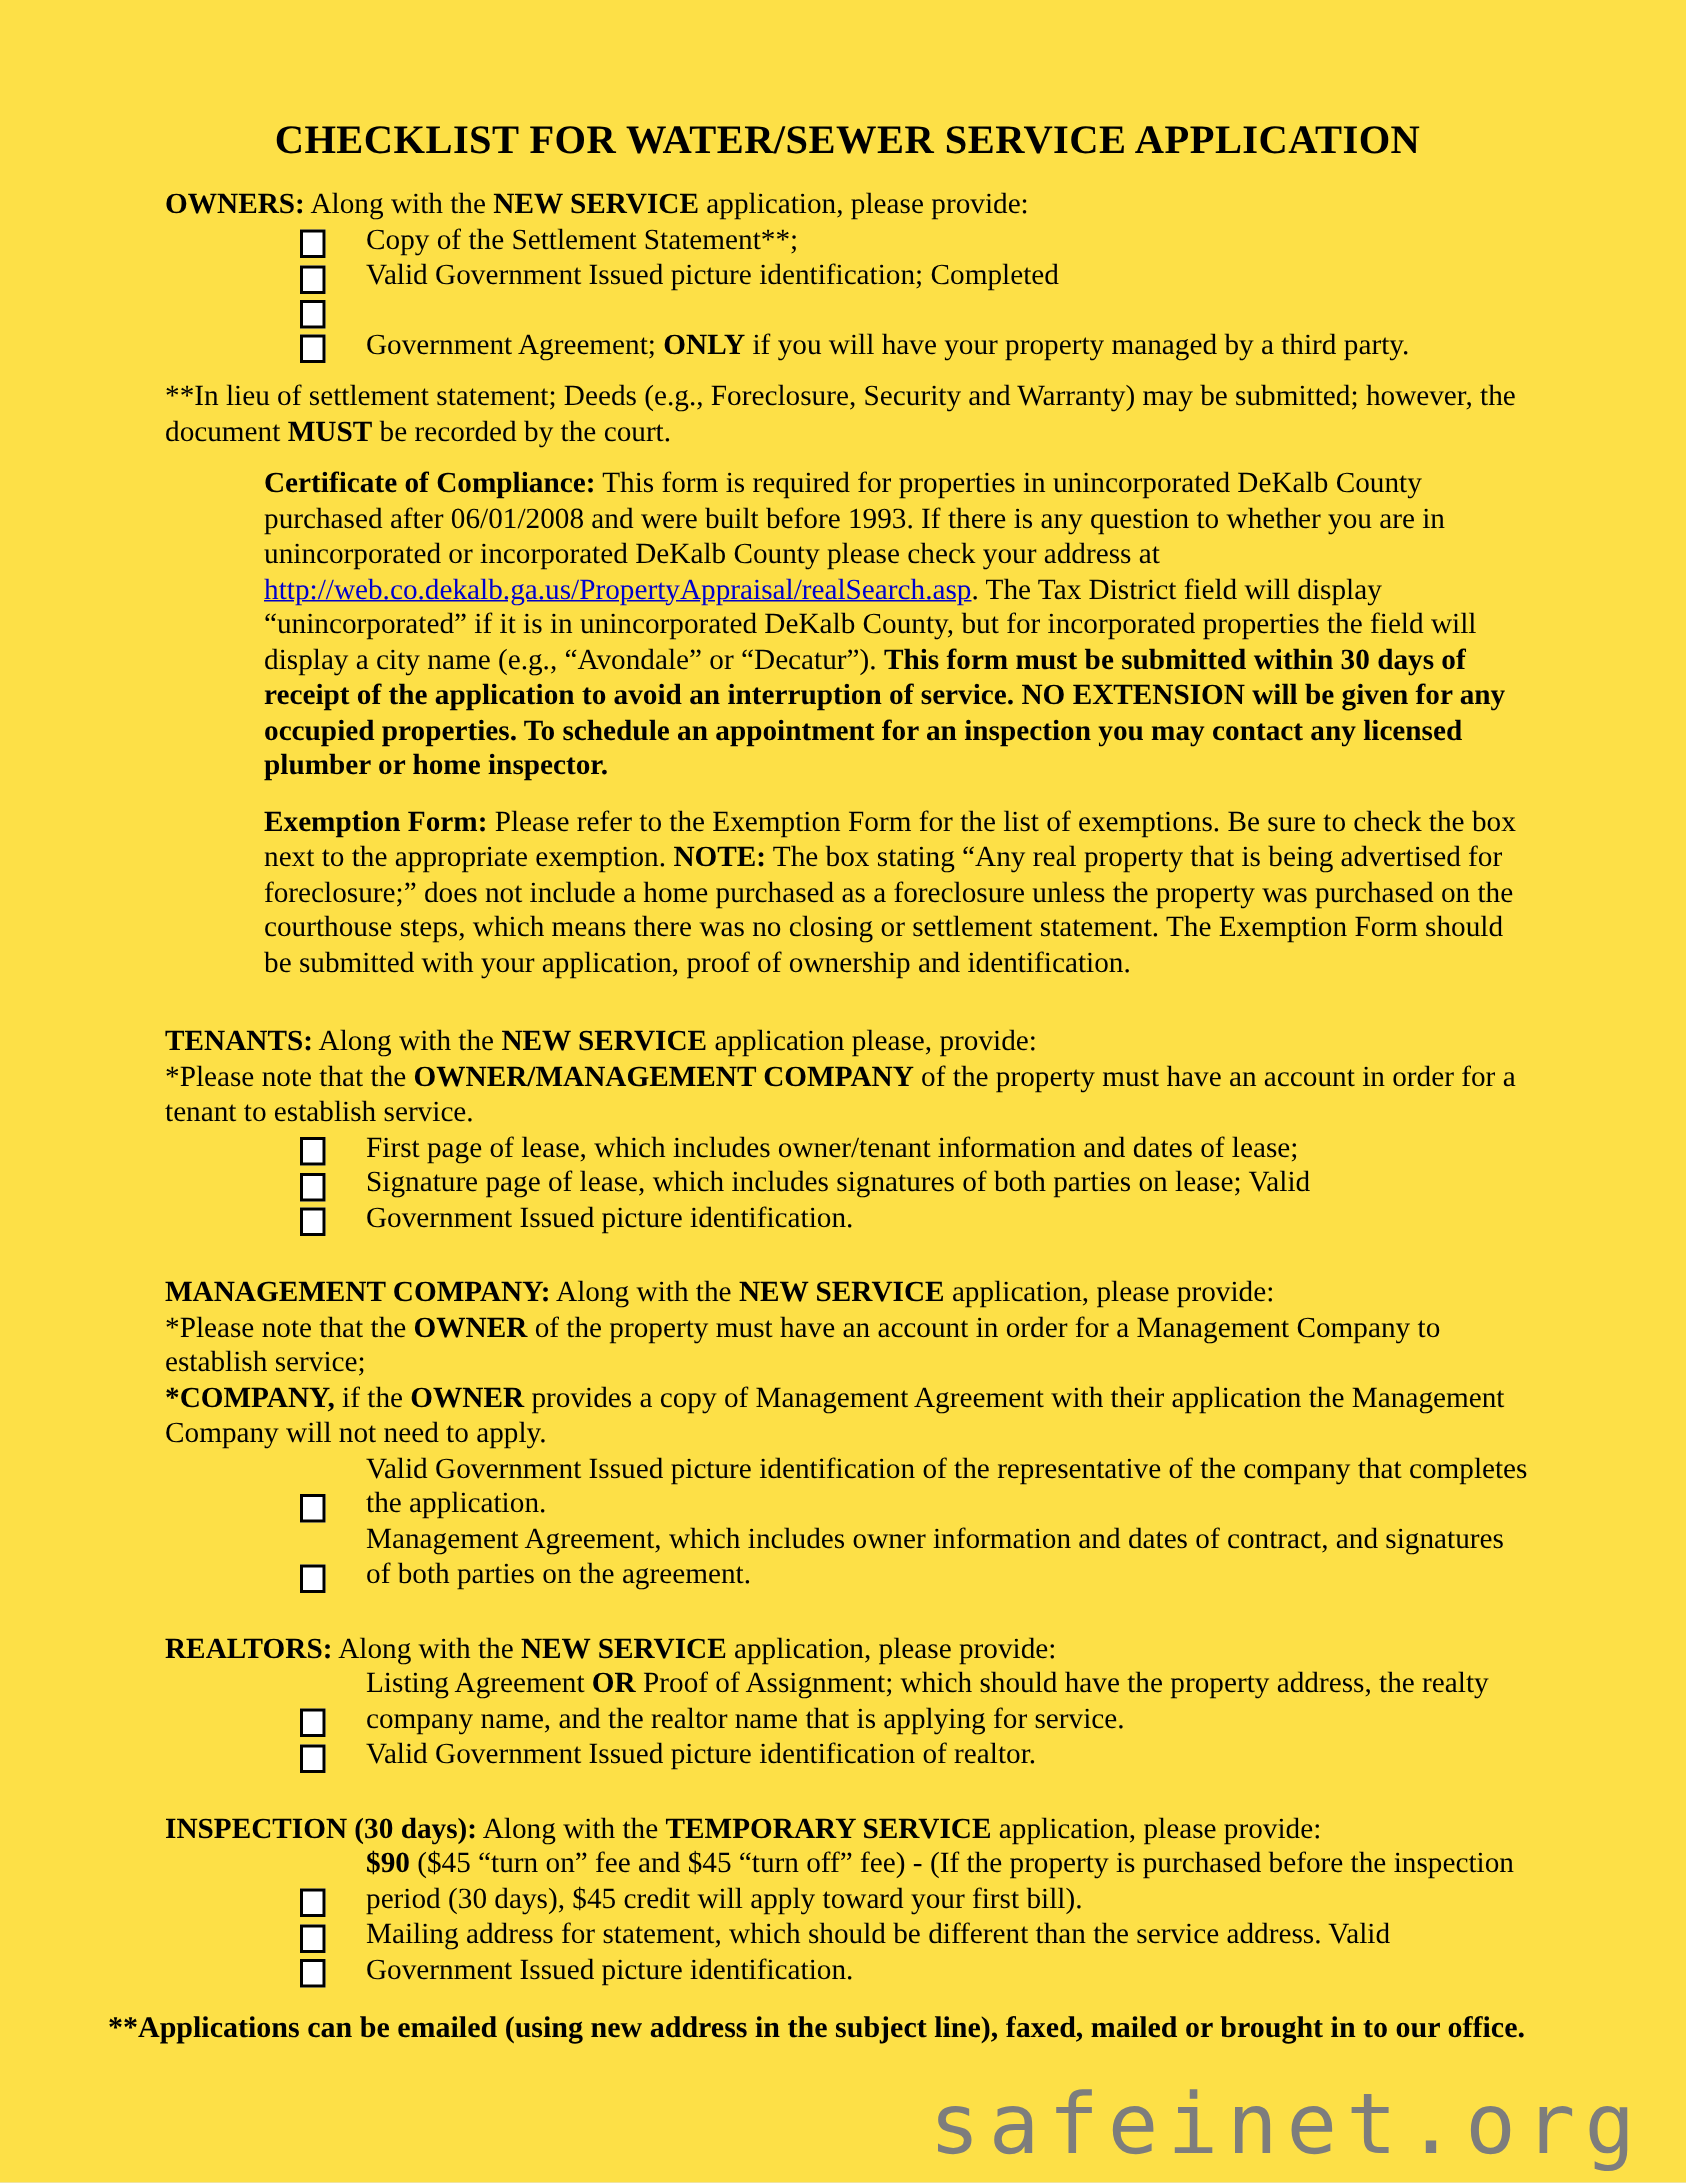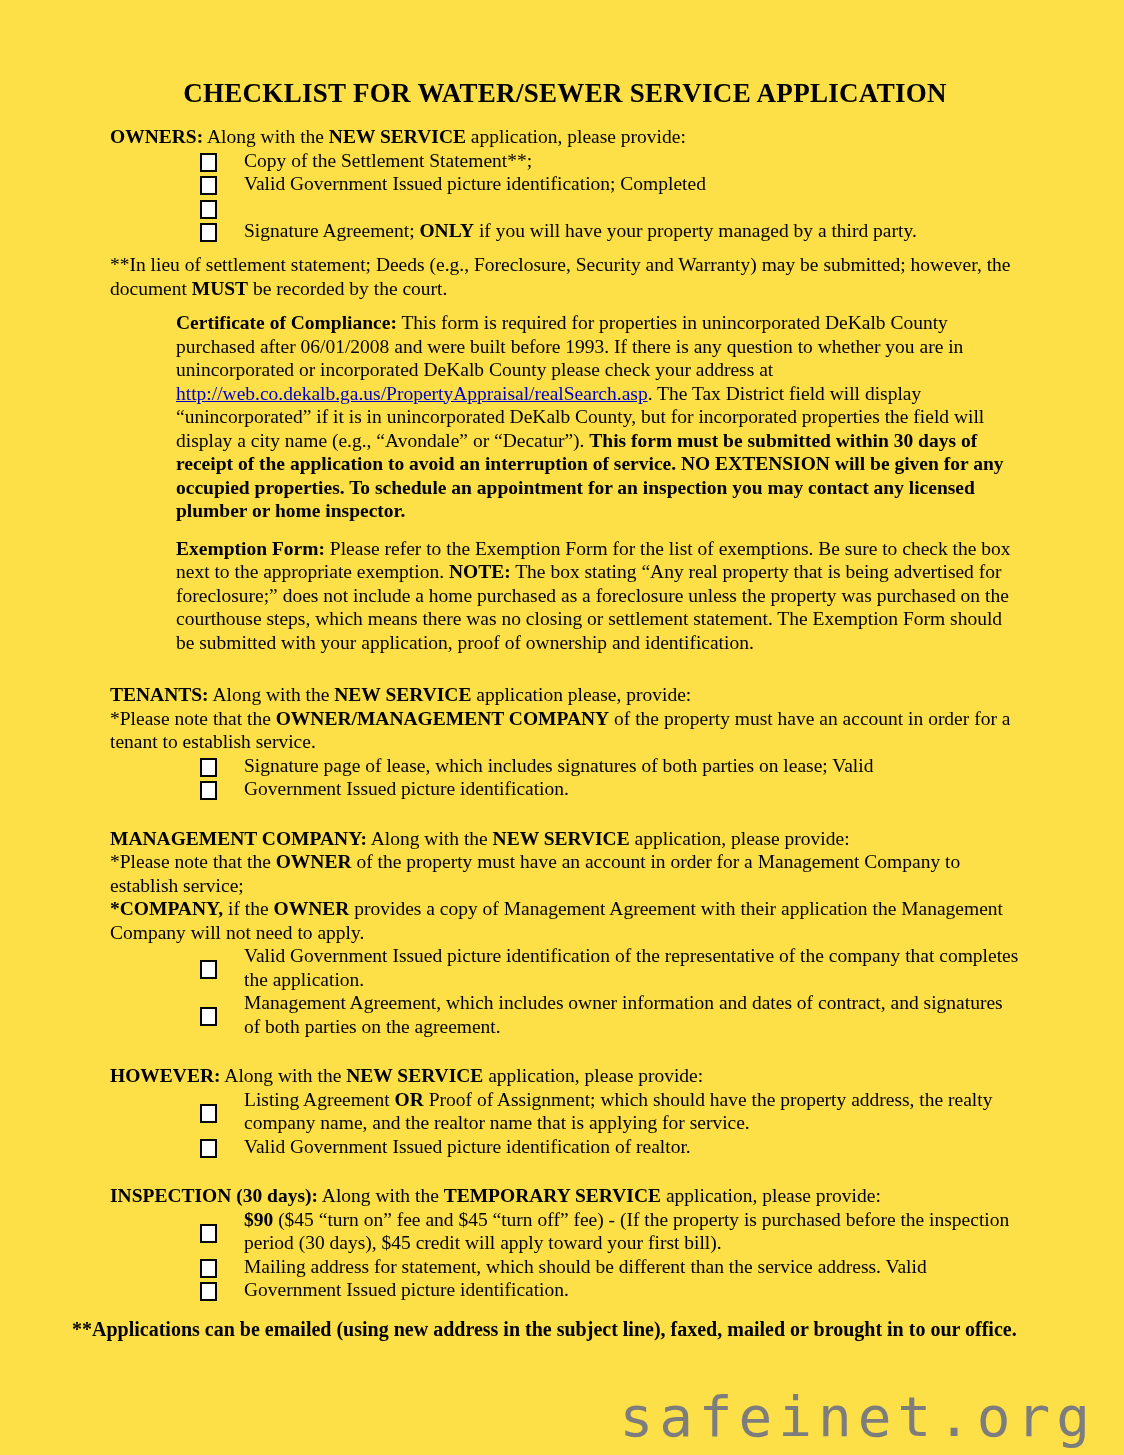--- a/index.html
+++ b/index.html
@@ -18,21 +18,21 @@
     font-size:27px; font-weight:bold;
     text-align:center; margin:0 0 16px 0;
     letter-spacing:0.3px;
   }
   p { margin:0; }
   .b { font-weight:bold; }
   .txt { font-size:19.5px; line-height:23.5px; }
   .sec-head { font-size:19.5px; line-height:23.5px; }
   .indent-para { margin-left:66px; max-width:844px; }
   .list { margin-left:90px; }
-  .ck-row { display:flex; align-items:center; }
+  .ck-row { display:flex; align-items:flex-end; }
   .ckbox {
     flex:0 0 auto; width:13px; height:15px;
     border:2px solid #000; margin-top:4px;
     background:#fff;
   }
   .ck-text { margin-left:27px; }
   .link { color:#0000cc; text-decoration:underline; cursor:pointer; }
   .mt-note { margin-top:11px; }
   .mt-cert { margin-top:11px; }
   .mt-exempt { margin-top:14px; }
@@ -66,35 +66,39 @@
       </div>
       <div class="ck-row txt">
         <span class="ckbox"></span>
         <div class="ck-text">Valid Government Issued picture identification; Completed</div>
       </div>
       <div class="ck-row txt">
         <span class="ckbox"></span>
       </div>
       <div class="ck-row txt">
         <span class="ckbox"></span>
-        <div class="ck-text"><span>Signature Agreement; </span><span class="b">ONLY</span><span> if you will have your property managed by a third party.</span></div>
+        <div class="ck-text"><span>Government Agreement; </span><span class="b">ONLY</span><span> if you will have your property managed by a third party.</span></div>
       </div>
     </div>
   </section>
 
   <p class="txt mt-note"><span>**In lieu of settlement statement; Deeds (e.g., Foreclosure, Security and Warranty) may be submitted; however, the document </span><span class="b">MUST</span><span> be recorded by the court.</span></p>
 
   <p class="txt indent-para mt-cert"><span class="b">Certificate of Compliance:</span><span> This form is required for properties in unincorporated DeKalb County purchased after 06/01/2008 and were built before 1993. If there is any question to whether you are in unincorporated or incorporated DeKalb County please check your address at </span><a class="link">http://web.co.dekalb.ga.us/PropertyAppraisal/realSearch.asp</a><span>. The Tax District field will display “unincorporated” if it is in unincorporated DeKalb County, but for incorporated properties the field will display a city name (e.g., “Avondale” or “Decatur”). </span><span class="b">This form must be submitted within 30 days of receipt of the application to avoid an interruption of service. NO EXTENSION will be given for any occupied properties. To schedule an appointment for an inspection you may contact any licensed plumber or home inspector.</span></p>
 
   <p class="txt indent-para mt-exempt"><span class="b">Exemption Form:</span><span>  Please refer to the Exemption Form for the list of exemptions. Be sure to check the box next to the appropriate exemption. </span><span class="b">NOTE:</span><span> The box stating “Any real property that is being advertised for foreclosure;” does not include a home purchased as a foreclosure unless the property was purchased on the courthouse steps, which means there was no closing or settlement statement. The Exemption Form should be submitted with your application, proof of ownership and identification.</span></p>
 
   <section class="sec-tenants">
     <p class="sec-head"><span class="b">TENANTS:</span><span> Along with the </span><span class="b">NEW SERVICE</span><span> application please, provide:</span></p>
     <p class="txt"><span>*Please note that the </span><span class="b">OWNER/MANAGEMENT COMPANY</span><span> of the property must have an account in order for a tenant to establish service.</span></p>
     <div class="list">
+      <div class="ck-row txt">
+        <span class="ckbox"></span>
+        <div class="ck-text">First page of lease, which includes owner/tenant information and dates of lease;</div>
+      </div>
       <div class="ck-row txt">
         <span class="ckbox"></span>
         <div class="ck-text">Signature page of lease, which includes signatures of both parties on lease;  Valid</div>
       </div>
       <div class="ck-row txt">
         <span class="ckbox"></span>
         <div class="ck-text">Government Issued picture identification.</div>
       </div>
     </div>
   </section>
@@ -109,21 +113,21 @@
         <div class="ck-text">Valid Government Issued picture identification of the representative of the company that completes the application.</div>
       </div>
       <div class="ck-row txt">
         <span class="ckbox"></span>
         <div class="ck-text">Management Agreement, which includes owner information and dates of contract, and signatures of both parties on the agreement.</div>
       </div>
     </div>
   </section>
 
   <section class="sec-realtors">
-    <p class="sec-head"><span class="b">HOWEVER:</span><span>  Along with the </span><span class="b">NEW SERVICE</span><span> application, please provide:</span></p>
+    <p class="sec-head"><span class="b">REALTORS:</span><span>  Along with the </span><span class="b">NEW SERVICE</span><span> application, please provide:</span></p>
     <div class="list">
       <div class="ck-row txt">
         <span class="ckbox"></span>
         <div class="ck-text"><span>Listing Agreement </span><span class="b">OR</span><span> Proof of Assignment; which should have the property address, the realty company name, and the realtor name that is applying for service.</span></div>
       </div>
       <div class="ck-row txt">
         <span class="ckbox"></span>
         <div class="ck-text">Valid Government Issued picture identification of realtor.</div>
       </div>
     </div>

